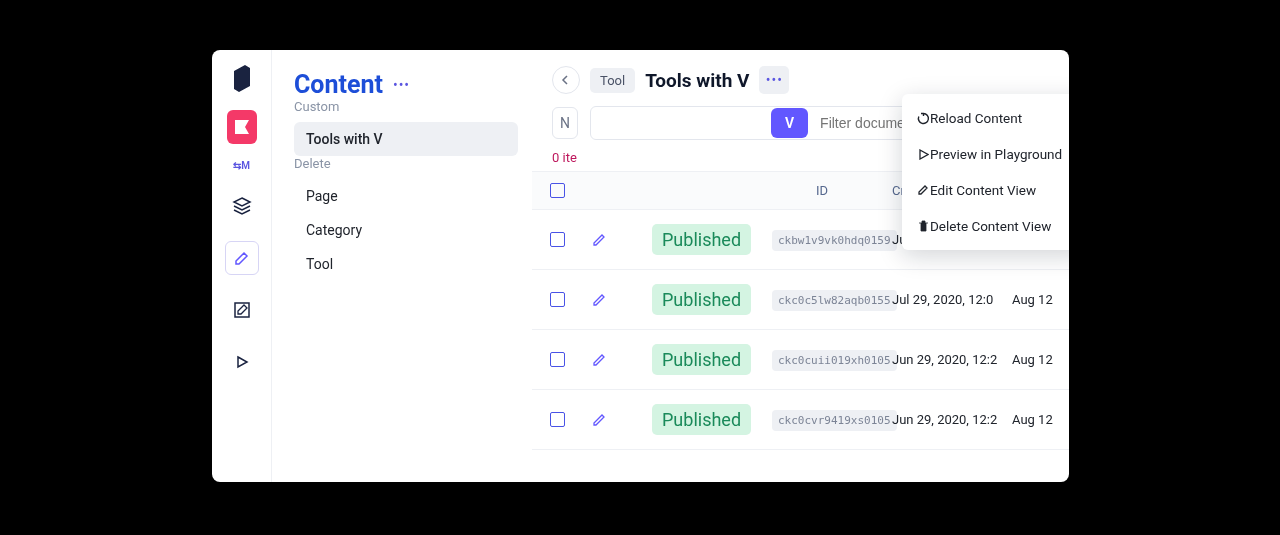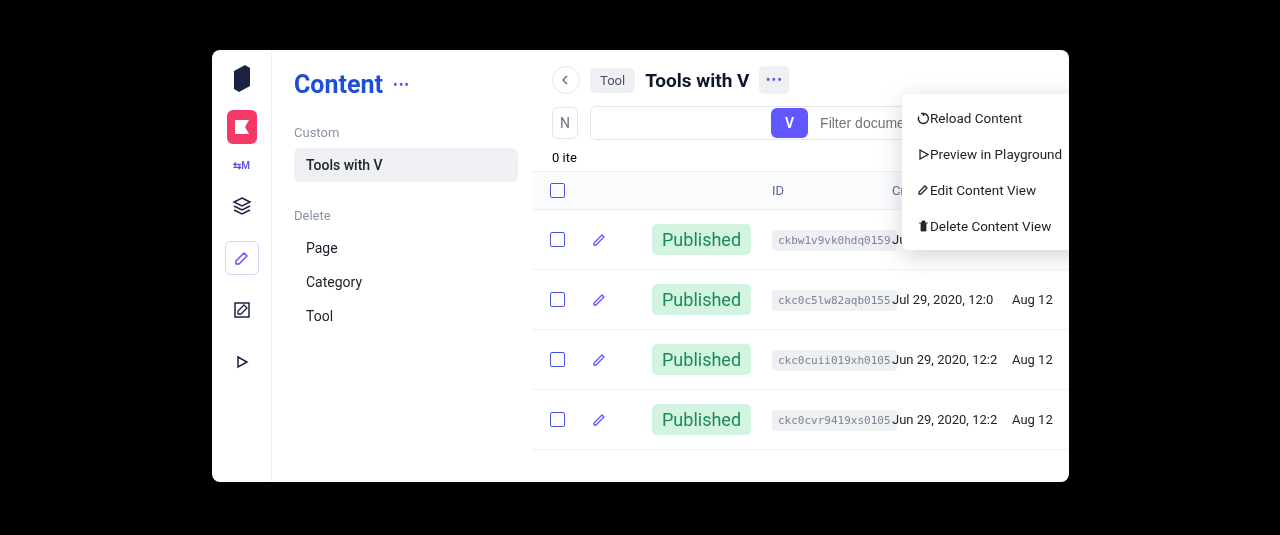--- a/index.html
+++ b/index.html
@@ -9,40 +9,40 @@
 .brand-logo { width: 26px; height: 30px; display: flex; align-items: center; justify-content: center; }
 .content-icon-wrap { width: 30px; height: 30px; display: flex; align-items: center; justify-content: center; }
 .icon-box { width: 34px; height: 34px; border-radius: 6px; display: flex; align-items: center; justify-content: center; }
 .icon-box.active-pink { background: #f43968; }
 .icon-box.edit-outline { border: 1px solid #d7d5f5; }
 .cm-label { font-size: 10px; color: #5a55e0; font-weight: 600; }
 .sidebar { width: 260px; padding: 20px 14px 0 22px; }
 .sidebar-title-row { display: flex; align-items: center; gap: 10px; }
 .sidebar-title { font-size: 25px; font-weight: 700; color: #1d4ed8; }
 .more-dots { color: #5a55e0; font-size: 14px; letter-spacing: 1px; cursor: pointer; }
-.group-label { font-size: 13px; color: #8a94a6; margin-top: 26px; margin-bottom: 8px; }
+.group-label { font-size: 13px; color: #8a94a6; margin-bottom: 8px; }
 .sidebar-item { font-size: 14px; color: #20242c; padding: 9px 12px; border-radius: 6px; cursor: pointer; }
 .sidebar-item.active { background: #eef0f4; font-weight: 500; }
 .main { flex: 1; display: flex; flex-direction: column; overflow: hidden; }
 .topbar { display: flex; align-items: center; gap: 10px; padding: 16px 20px 12px 20px; position: relative; }
 .back-btn { width: 28px; height: 28px; border: 1px solid #e3e6ed; border-radius: 50%; display: flex; align-items: center; justify-content: center; color: #6a7285; cursor: pointer; }
 .tag-pill { background: #eef0f4; color: #4a5266; font-size: 13px; padding: 5px 10px; border-radius: 5px; }
 .page-title { font-size: 19px; font-weight: 700; color: #0f172a; }
 .more-box { width: 30px; height: 28px; background: #eef0f4; border-radius: 5px; display: flex; align-items: center; justify-content: center; color: #5a55e0; cursor: pointer; font-size: 14px; letter-spacing: 1px; }
 .filterbar { display: flex; align-items: center; gap: 12px; padding: 0 20px 10px 20px; }
 .new-btn-stub { width: 26px; height: 32px; border: 1px solid #e3e6ed; border-radius: 6px; background: #fff; display: flex; align-items: center; justify-content: center; color: #6a7285; font-size: 14px; }
 .filter-v { background: #6257ff; color: #fff; font-size: 14px; font-weight: 600; padding: 7px 14px; border-radius: 6px; }
 .filter-input { flex: 1; border: none; outline: none; font-size: 14px; color: #8a94a6; background: transparent; }
-.count-text { font-size: 13px; color: #000000; padding: 0 20px 6px 20px; }
+.count-text { font-size: 13px; color: #be185d; padding: 0 20px 6px 20px; }
 .table-head { display: flex; border-top: 1px solid #eef0f4; border-bottom: 1px solid #eef0f4; background: #fafbfc; font-size: 13px; color: #57698f; }
 .col { padding: 11px 10px; }
 .col-check { width: 50px; display: flex; align-items: center; justify-content: center; }
 .col-edit { width: 60px; }
 .col-status { width: 120px; }
-.col-id { width: 120px; }
+.col-id { width: 120px; text-align: center; }
 .col-date { width: 120px; white-space: nowrap; overflow: hidden; }
 .col-date2 { width: 60px; white-space: nowrap; overflow: hidden; }
 .table-row { display: flex; border-bottom: 1px solid #eef0f4; align-items: center; font-size: 13px; color: #20242c; height: 60px; }
 .checkbox { width: 15px; height: 15px; border: 1.5px solid #4953e6; border-radius: 2px; }
 .status-badge { background: #d4f4e2; color: #1a8a5a; font-size: 18px; padding: 5px 10px; border-radius: 5px; display: inline-block; }
 .id-chip { background: #eef0f4; color: #7c8496; font-family: ui-monospace, monospace; font-size: 11px; padding: 4px 6px; border-radius: 4px; white-space: nowrap; overflow: hidden; max-width: 110px; }
 .dropdown { position: absolute; left: 370px; top: 44px; width: 184px; background: #fff; border-radius: 6px; box-shadow: 0 6px 24px rgba(10,20,40,0.18); padding: 6px 0; z-index: 50; }
 .dropdown-item { display: flex; align-items: center; gap: 0; padding: 10px 14px; font-size: 13.5px; color: #20242c; cursor: pointer; }
 .dd-icon { width: 14px; display: flex; align-items: center; justify-content: center; color: #4a5266; }
 svg { display: block; }

